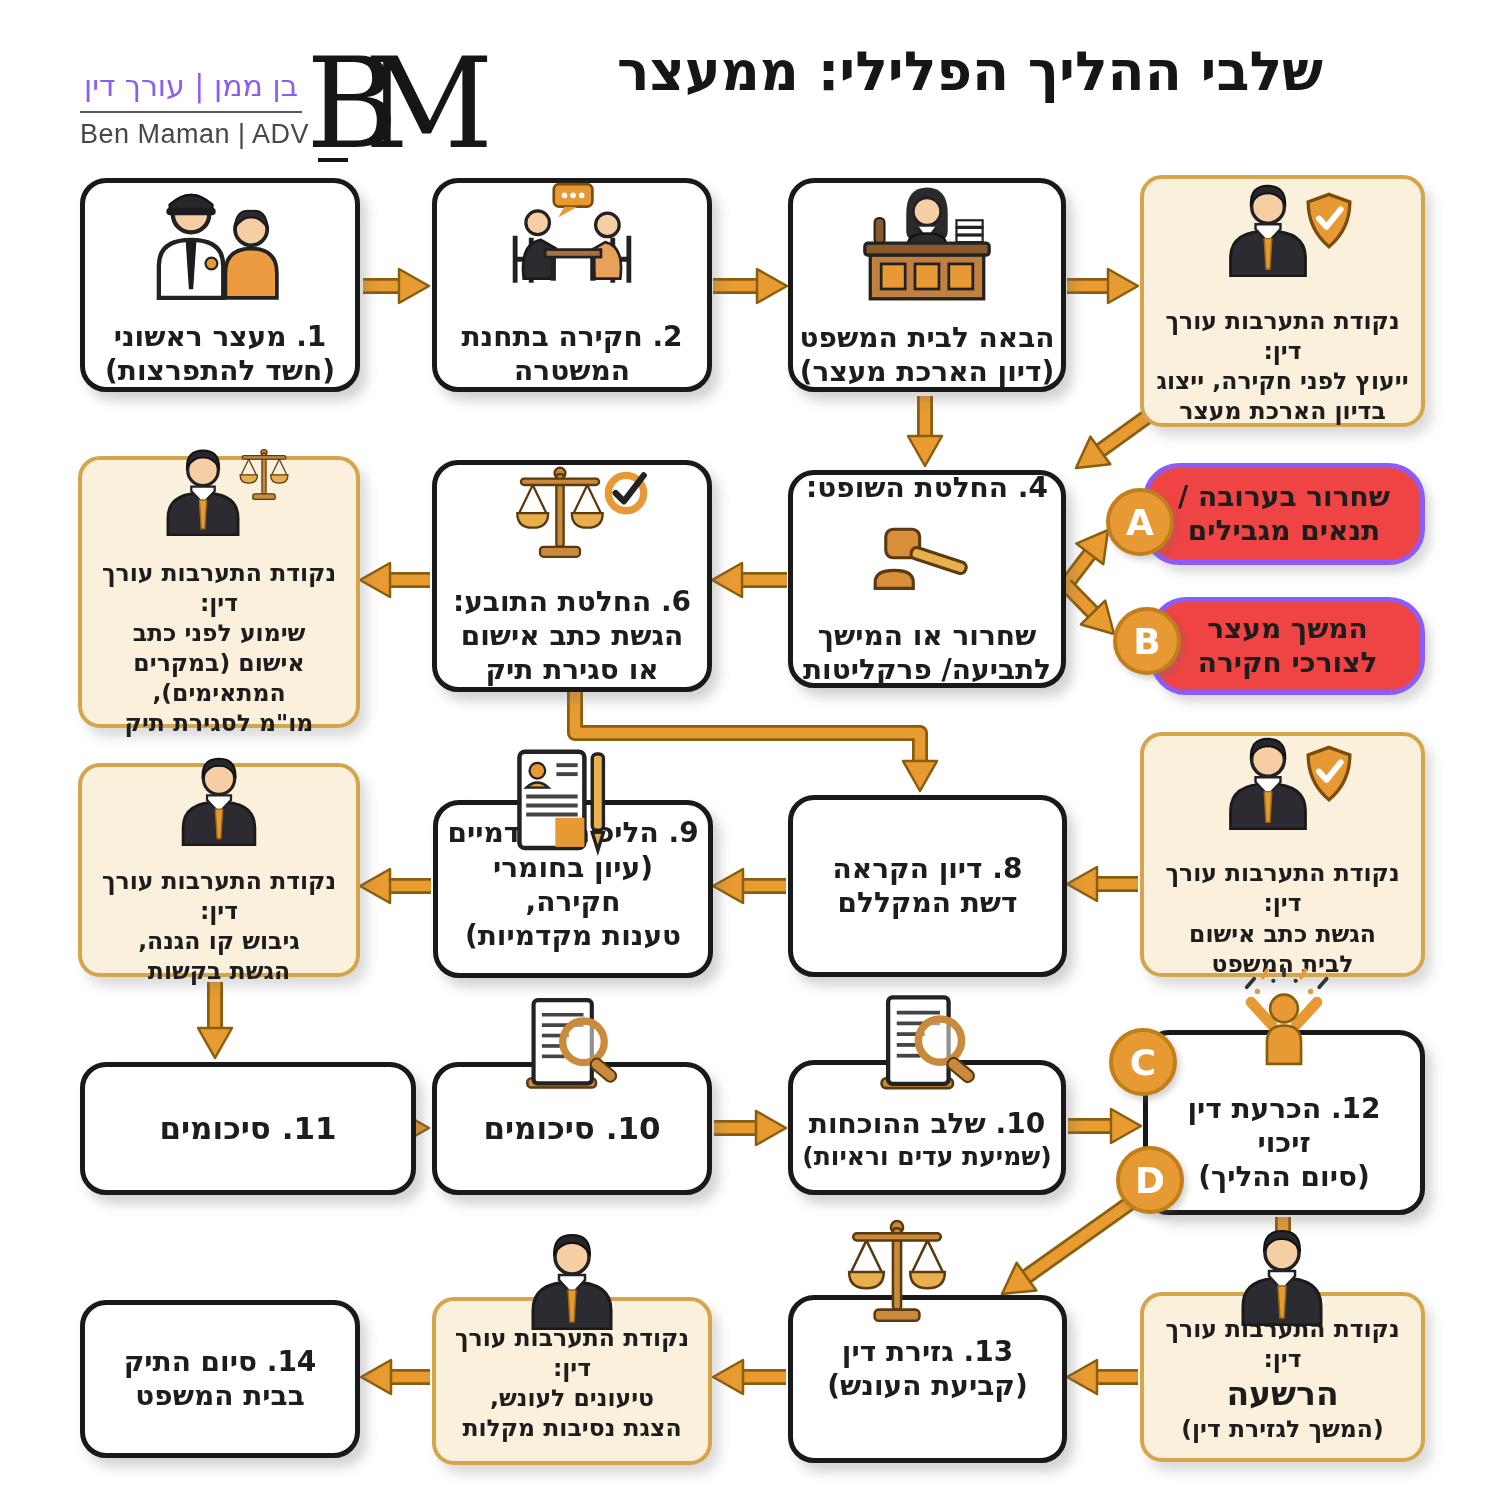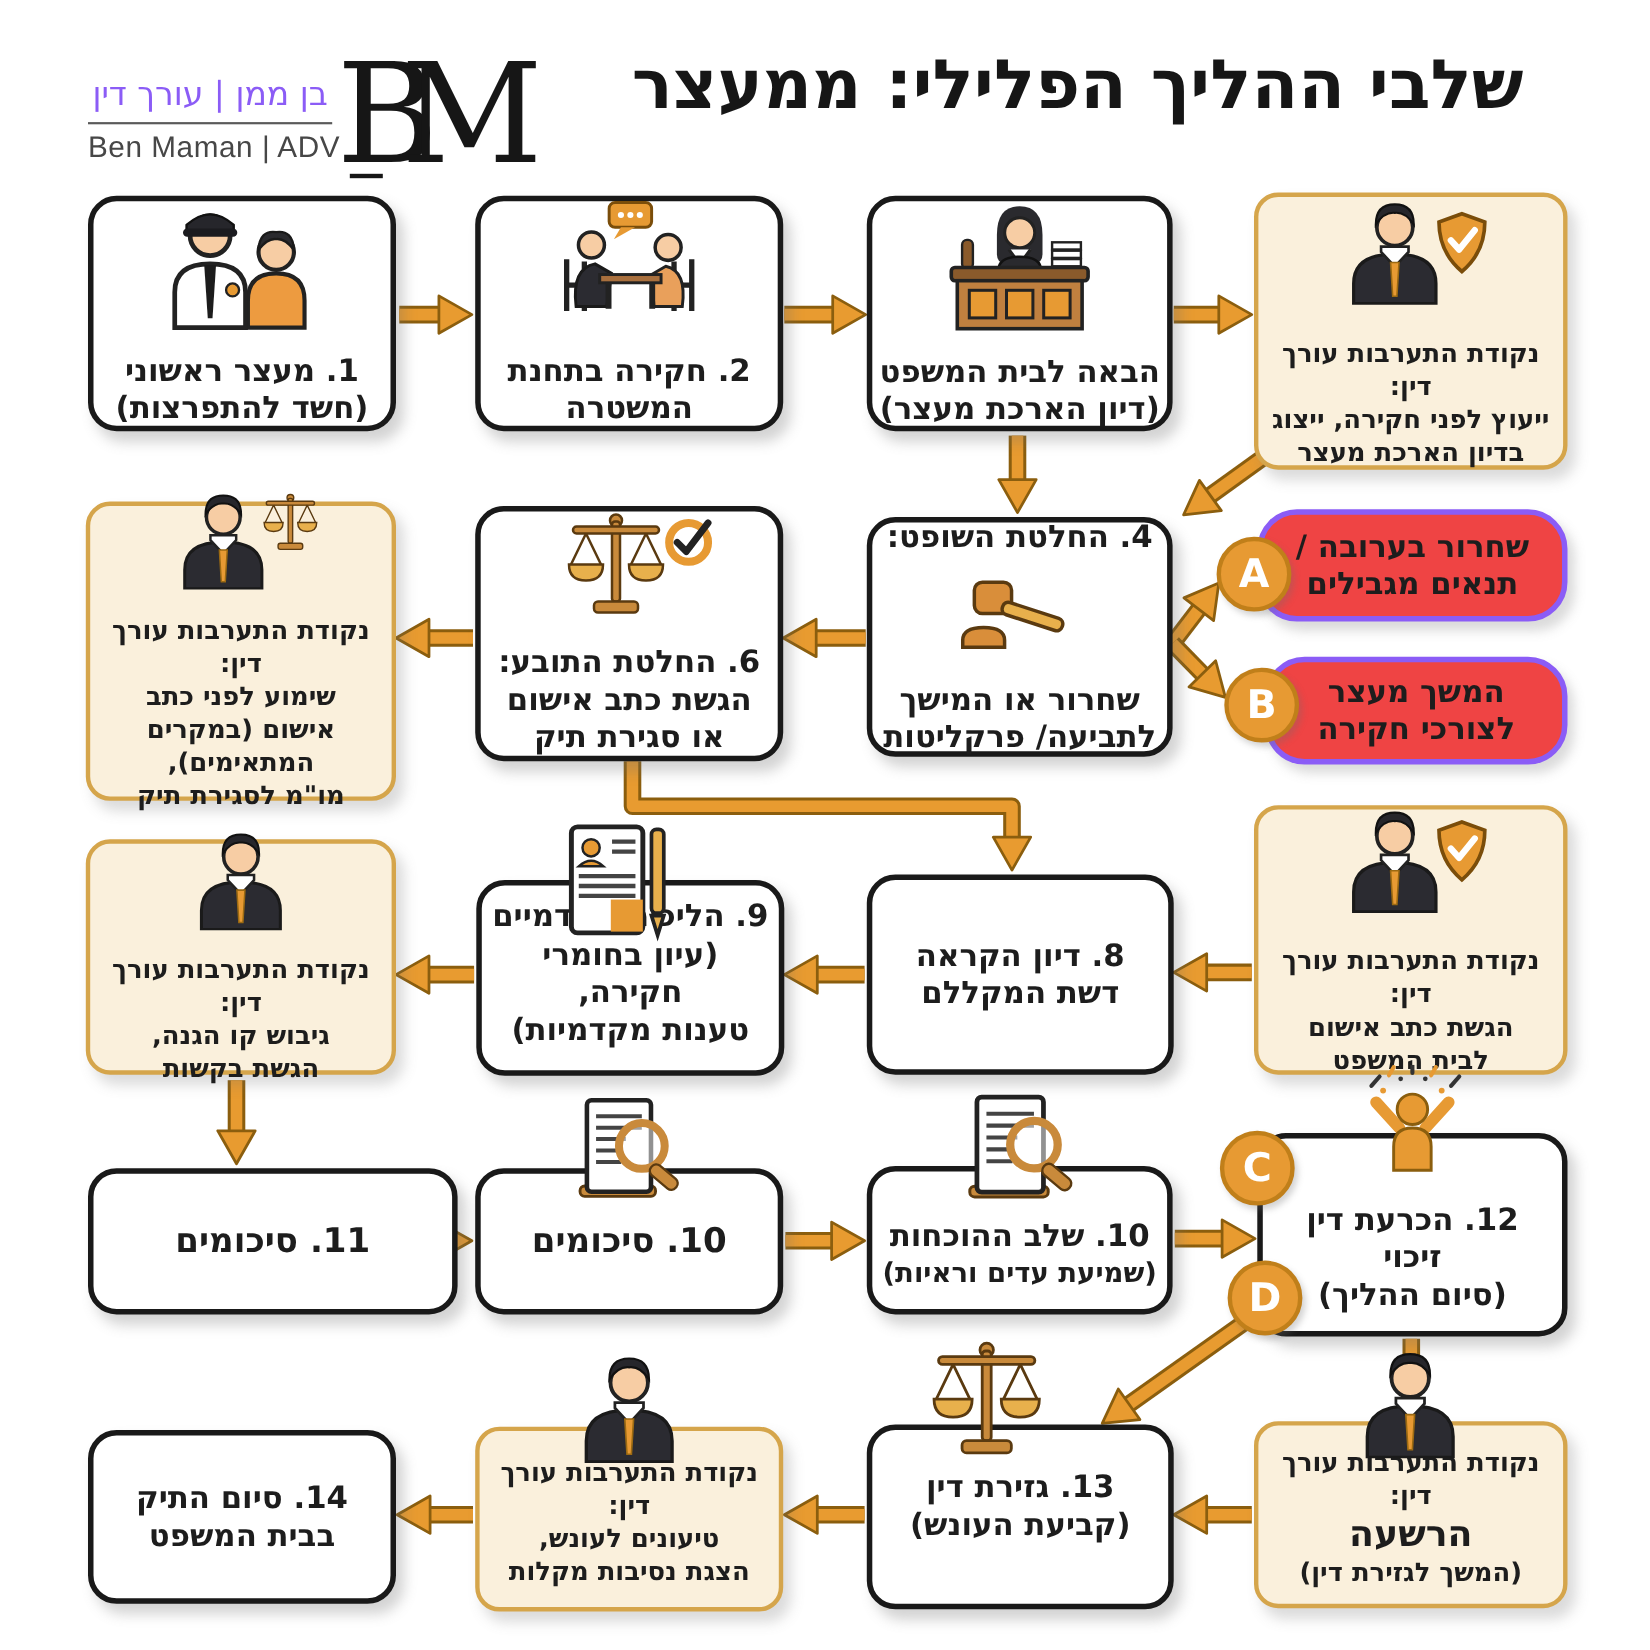--- a/index.html
+++ b/index.html
@@ -6,22 +6,22 @@
   #canvas{position:relative;width:1500px;height:1500px;background:#ffffff;overflow:hidden;
           font-family:"DejaVu Sans", sans-serif;}
   
   .brand{position:absolute;left:80px;top:68px;width:222px;text-align:center;}
   .brand-he{font-size:30px;color:#8b5cf6;font-weight:400;white-space:nowrap;}
   .brand-rule{height:2px;background:#5a5a5a;margin:8px 0 6px 0;}
   .brand-en{font-family:"Liberation Sans", sans-serif;font-size:27px;color:#474747;letter-spacing:.5px;white-space:nowrap;}
   .monogram{position:absolute;left:306px;top:30px;font-family:"DejaVu Serif", serif;
             font-size:126px;color:#161616;letter-spacing:-34px;font-weight:400;}
   .monogram-rule{position:absolute;left:318px;top:158px;width:30px;height:4px;background:#161616;}
-  .title{position:absolute;top:40px;right:115px;width:830px;margin:0;
-         font-size:62px;font-weight:800;color:#161616;white-space:nowrap;}
+  .title{position:absolute;top:40px;right:115px;width:830px;margin:0;text-align:center;
+         font-size:54px;font-weight:800;color:#161616;white-space:nowrap;}
   
   .node{position:absolute;box-sizing:border-box;z-index:2;display:flex;flex-direction:column;
         align-items:center;justify-content:center;gap:20px;padding:8px 6px;}
   .white{background:#ffffff;border:5px solid #191919;border-radius:26px;
          box-shadow:7px 9px 12px rgba(110,110,110,.30);}
   .pill{background:#ef4444;border:5px solid #8b5cf6;border-radius:36px;
         box-shadow:6px 8px 10px rgba(110,110,110,.25);}
   .amber{background:#FAF0DC;border:4px solid #D5A54B;border-radius:22px;
          box-shadow:7px 9px 12px rgba(110,110,110,.25);}
   .txt{display:flex;flex-direction:column;align-items:center;}

